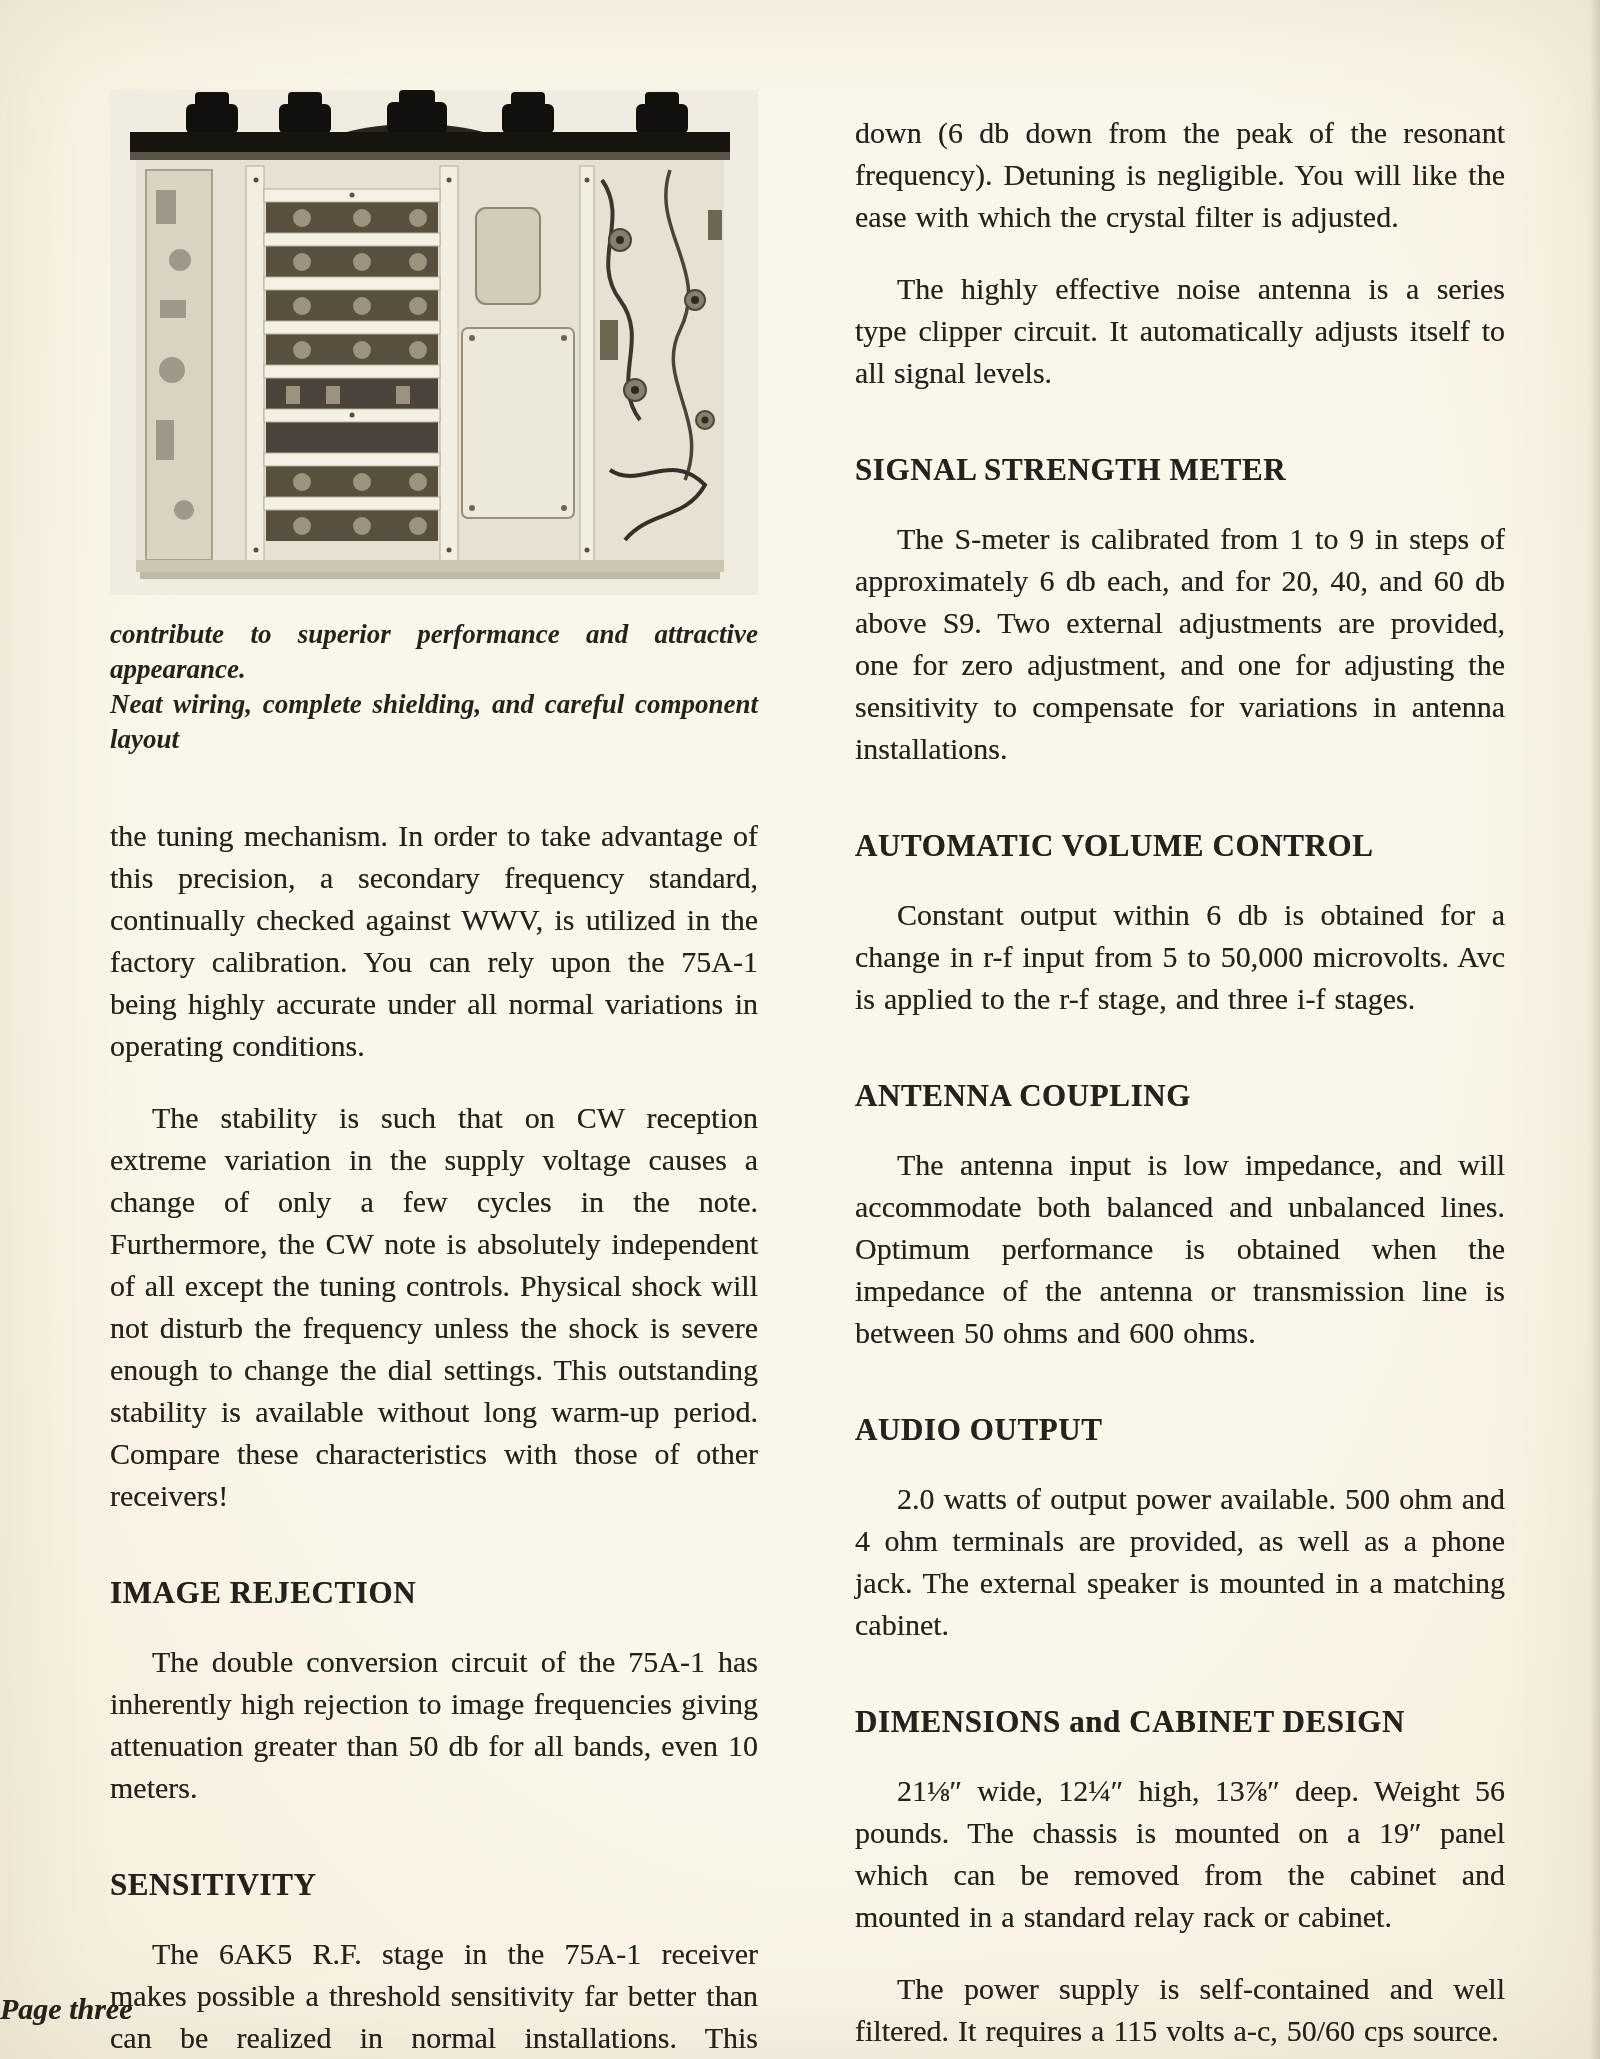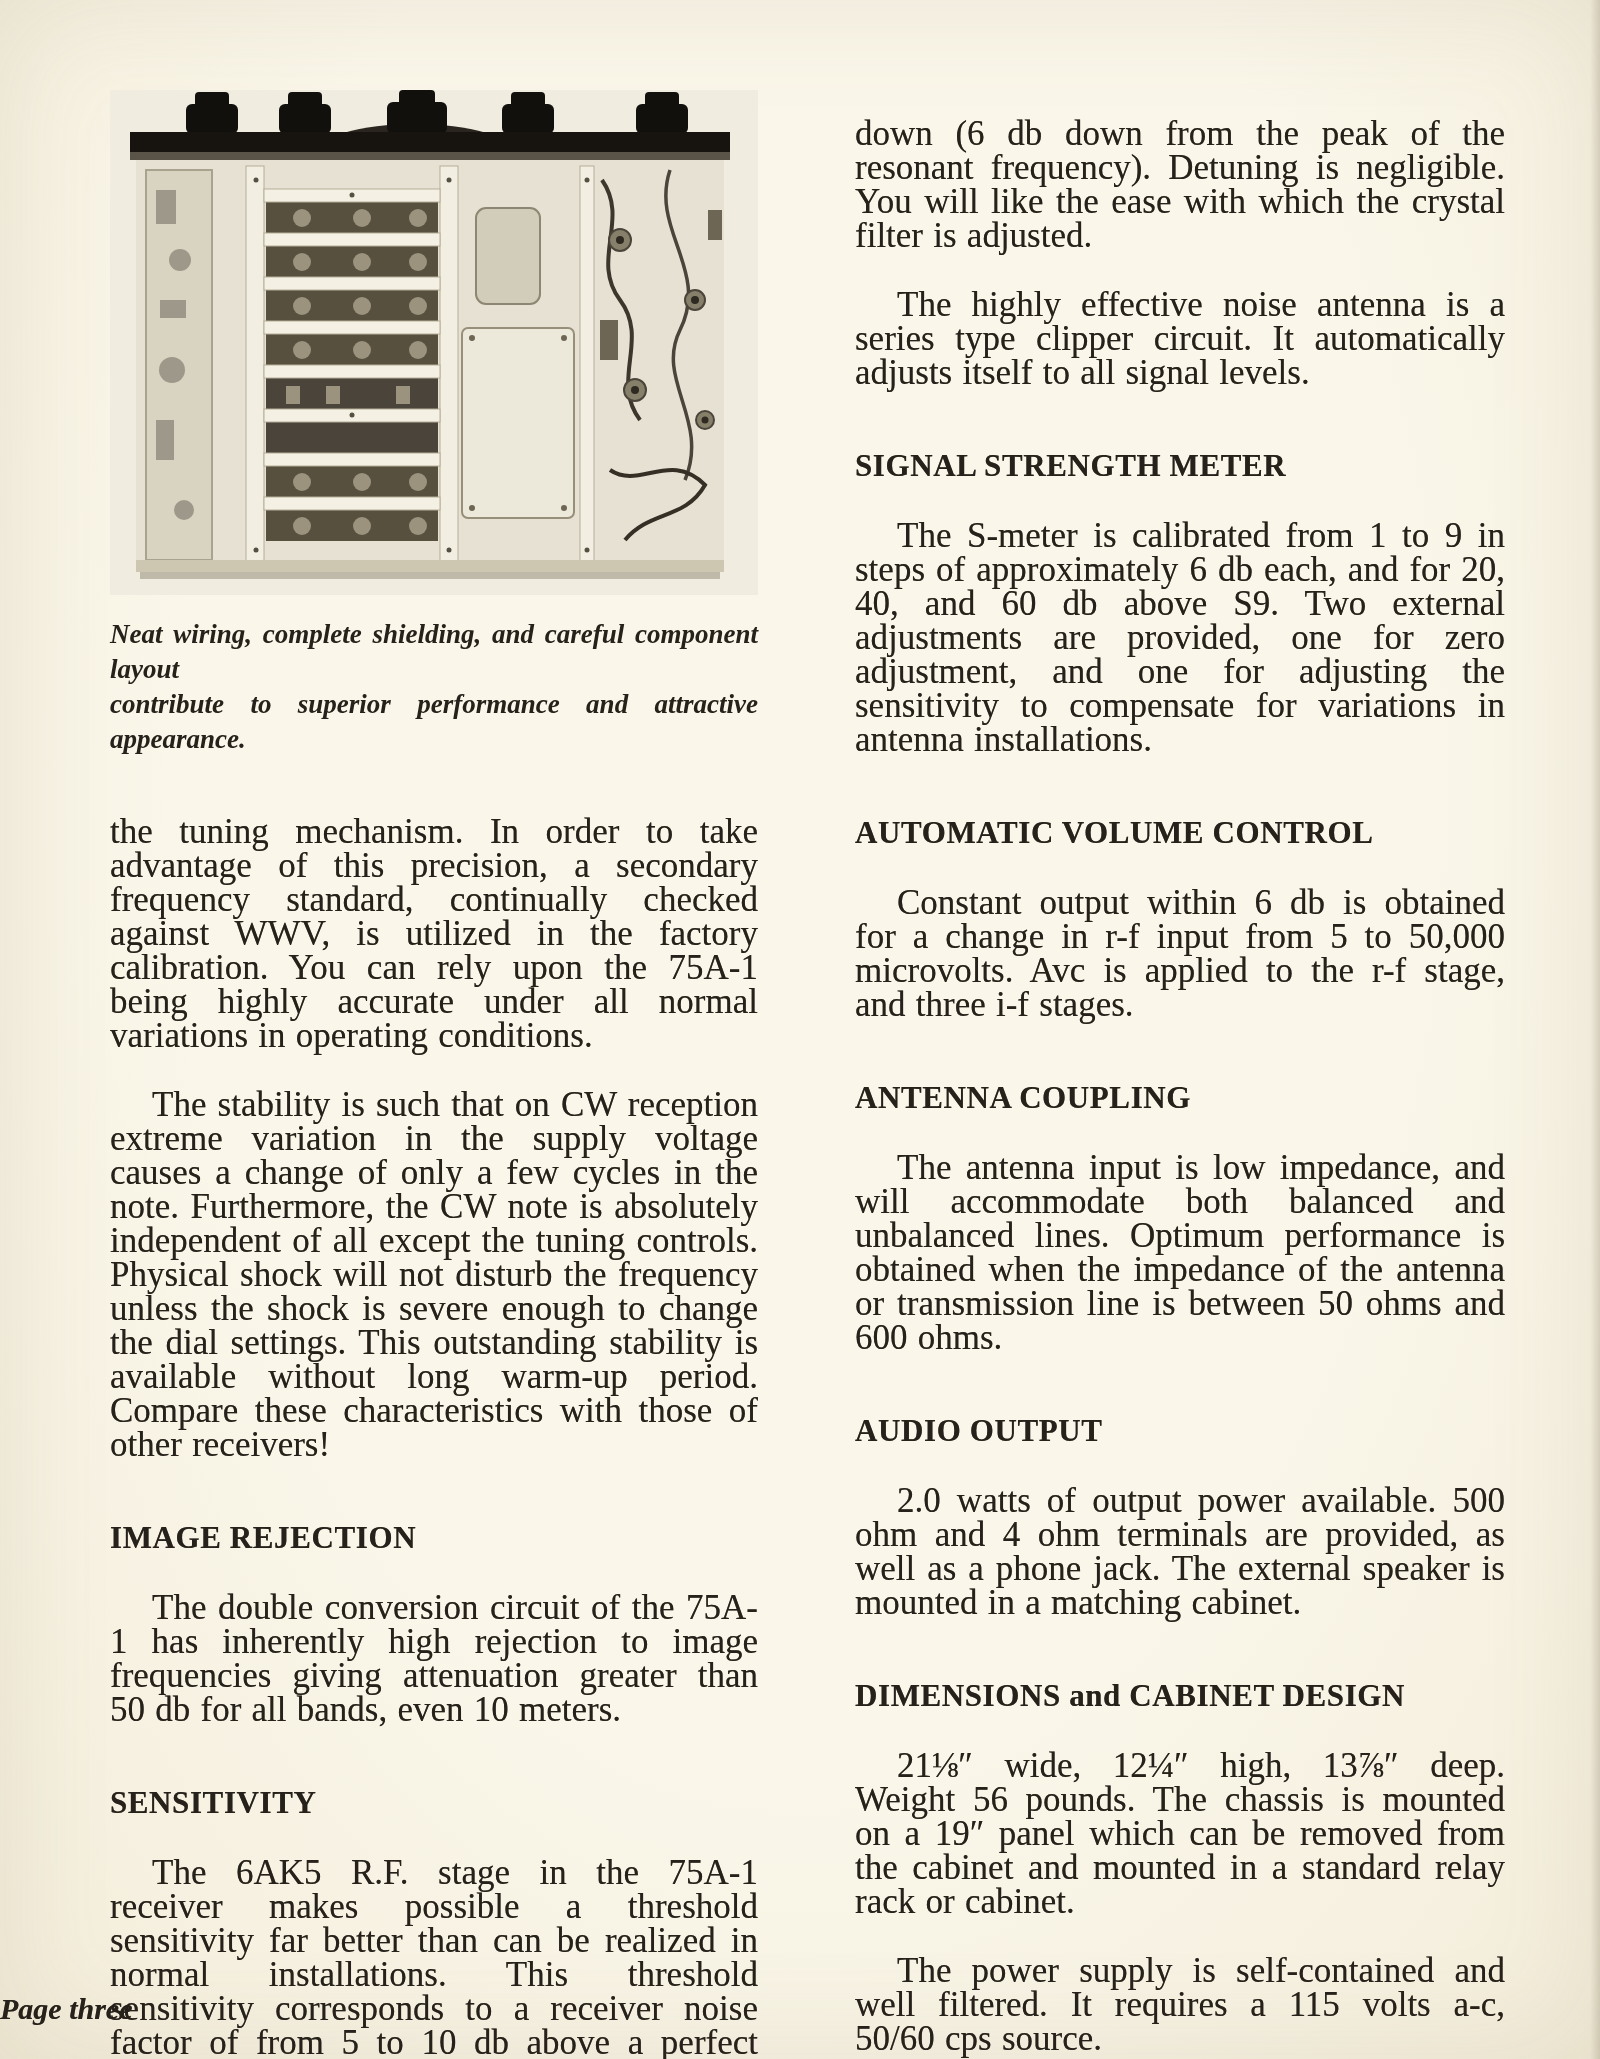--- a/index.html
+++ b/index.html
@@ -21,21 +21,21 @@
     width:648px; height:505px;
     background:#f0ece0;
   }
   .photo svg { display:block; }
 
   .caption { margin-top:22px; font-style:italic; font-weight:700;
              font-size:27px; line-height:35px; }
   .caption-line { text-align:justify; text-align-last:justify; }
 
   .para {
-    font-size:35px; line-height:34px;
+    font-size:30px; line-height:42px;
     text-align:justify; word-spacing:1.5px;
     text-shadow:0 0 0.4px rgba(35,28,15,0.55);
   }
   .para.indent { text-indent:42px; }
   .para + .para { margin-top:20px; }
   .first-body { margin-top:58px; }
 
   .heading {
     font-size:31px; font-weight:700; letter-spacing:0.6px;
     margin:58px 0 16px 0;
@@ -172,22 +172,22 @@
               <circle cx="477" cy="460" r="2.5"></circle>
             <circle cx="242" cy="105" r="2.5"></circle>
               <circle cx="242" cy="325" r="2.5"></circle>
           </g>
 
           <rect x="26" y="470" width="588" height="12" fill="#cdc7b2"></rect>
           <rect x="30" y="482" width="580" height="7" fill="#9e9783" opacity="0.6"></rect>
         </svg>
       </div>
       <figcaption class="caption">
+        <div class="caption-line">contribute to superior performance and attractive appearance.</div>
         <div class="caption-line">Neat wiring, complete shielding, and careful component layout</div>
-        <div class="caption-line">contribute to superior performance and attractive appearance.</div>
       </figcaption>
     </figure>
 
     <p class="para first-body">the tuning mechanism.  In order to take advantage of this precision, a secondary frequency standard, continually checked against WWV, is utilized in the factory calibration.  You can rely upon the 75A-1 being highly accurate under all normal variations in operating conditions.</p>
     <p class="para indent">The stability is such that on CW reception extreme variation in the supply voltage causes a change of only a few cycles in the note.  Furthermore, the CW note is absolutely independent of all except the tuning controls.  Physical shock will not disturb the frequency unless the shock is severe enough to change the dial settings.  This outstanding stability is available without long warm-up period.  Compare these characteristics with those of other receivers!</p>
 
     <h2 class="heading">IMAGE REJECTION</h2>
     <p class="para indent">The double conversion circuit of the 75A-1 has inherently high rejection to image frequencies giving attenuation greater than 50 db for all bands, even 10 meters.</p>
 
     <h2 class="heading">SENSITIVITY</h2>

